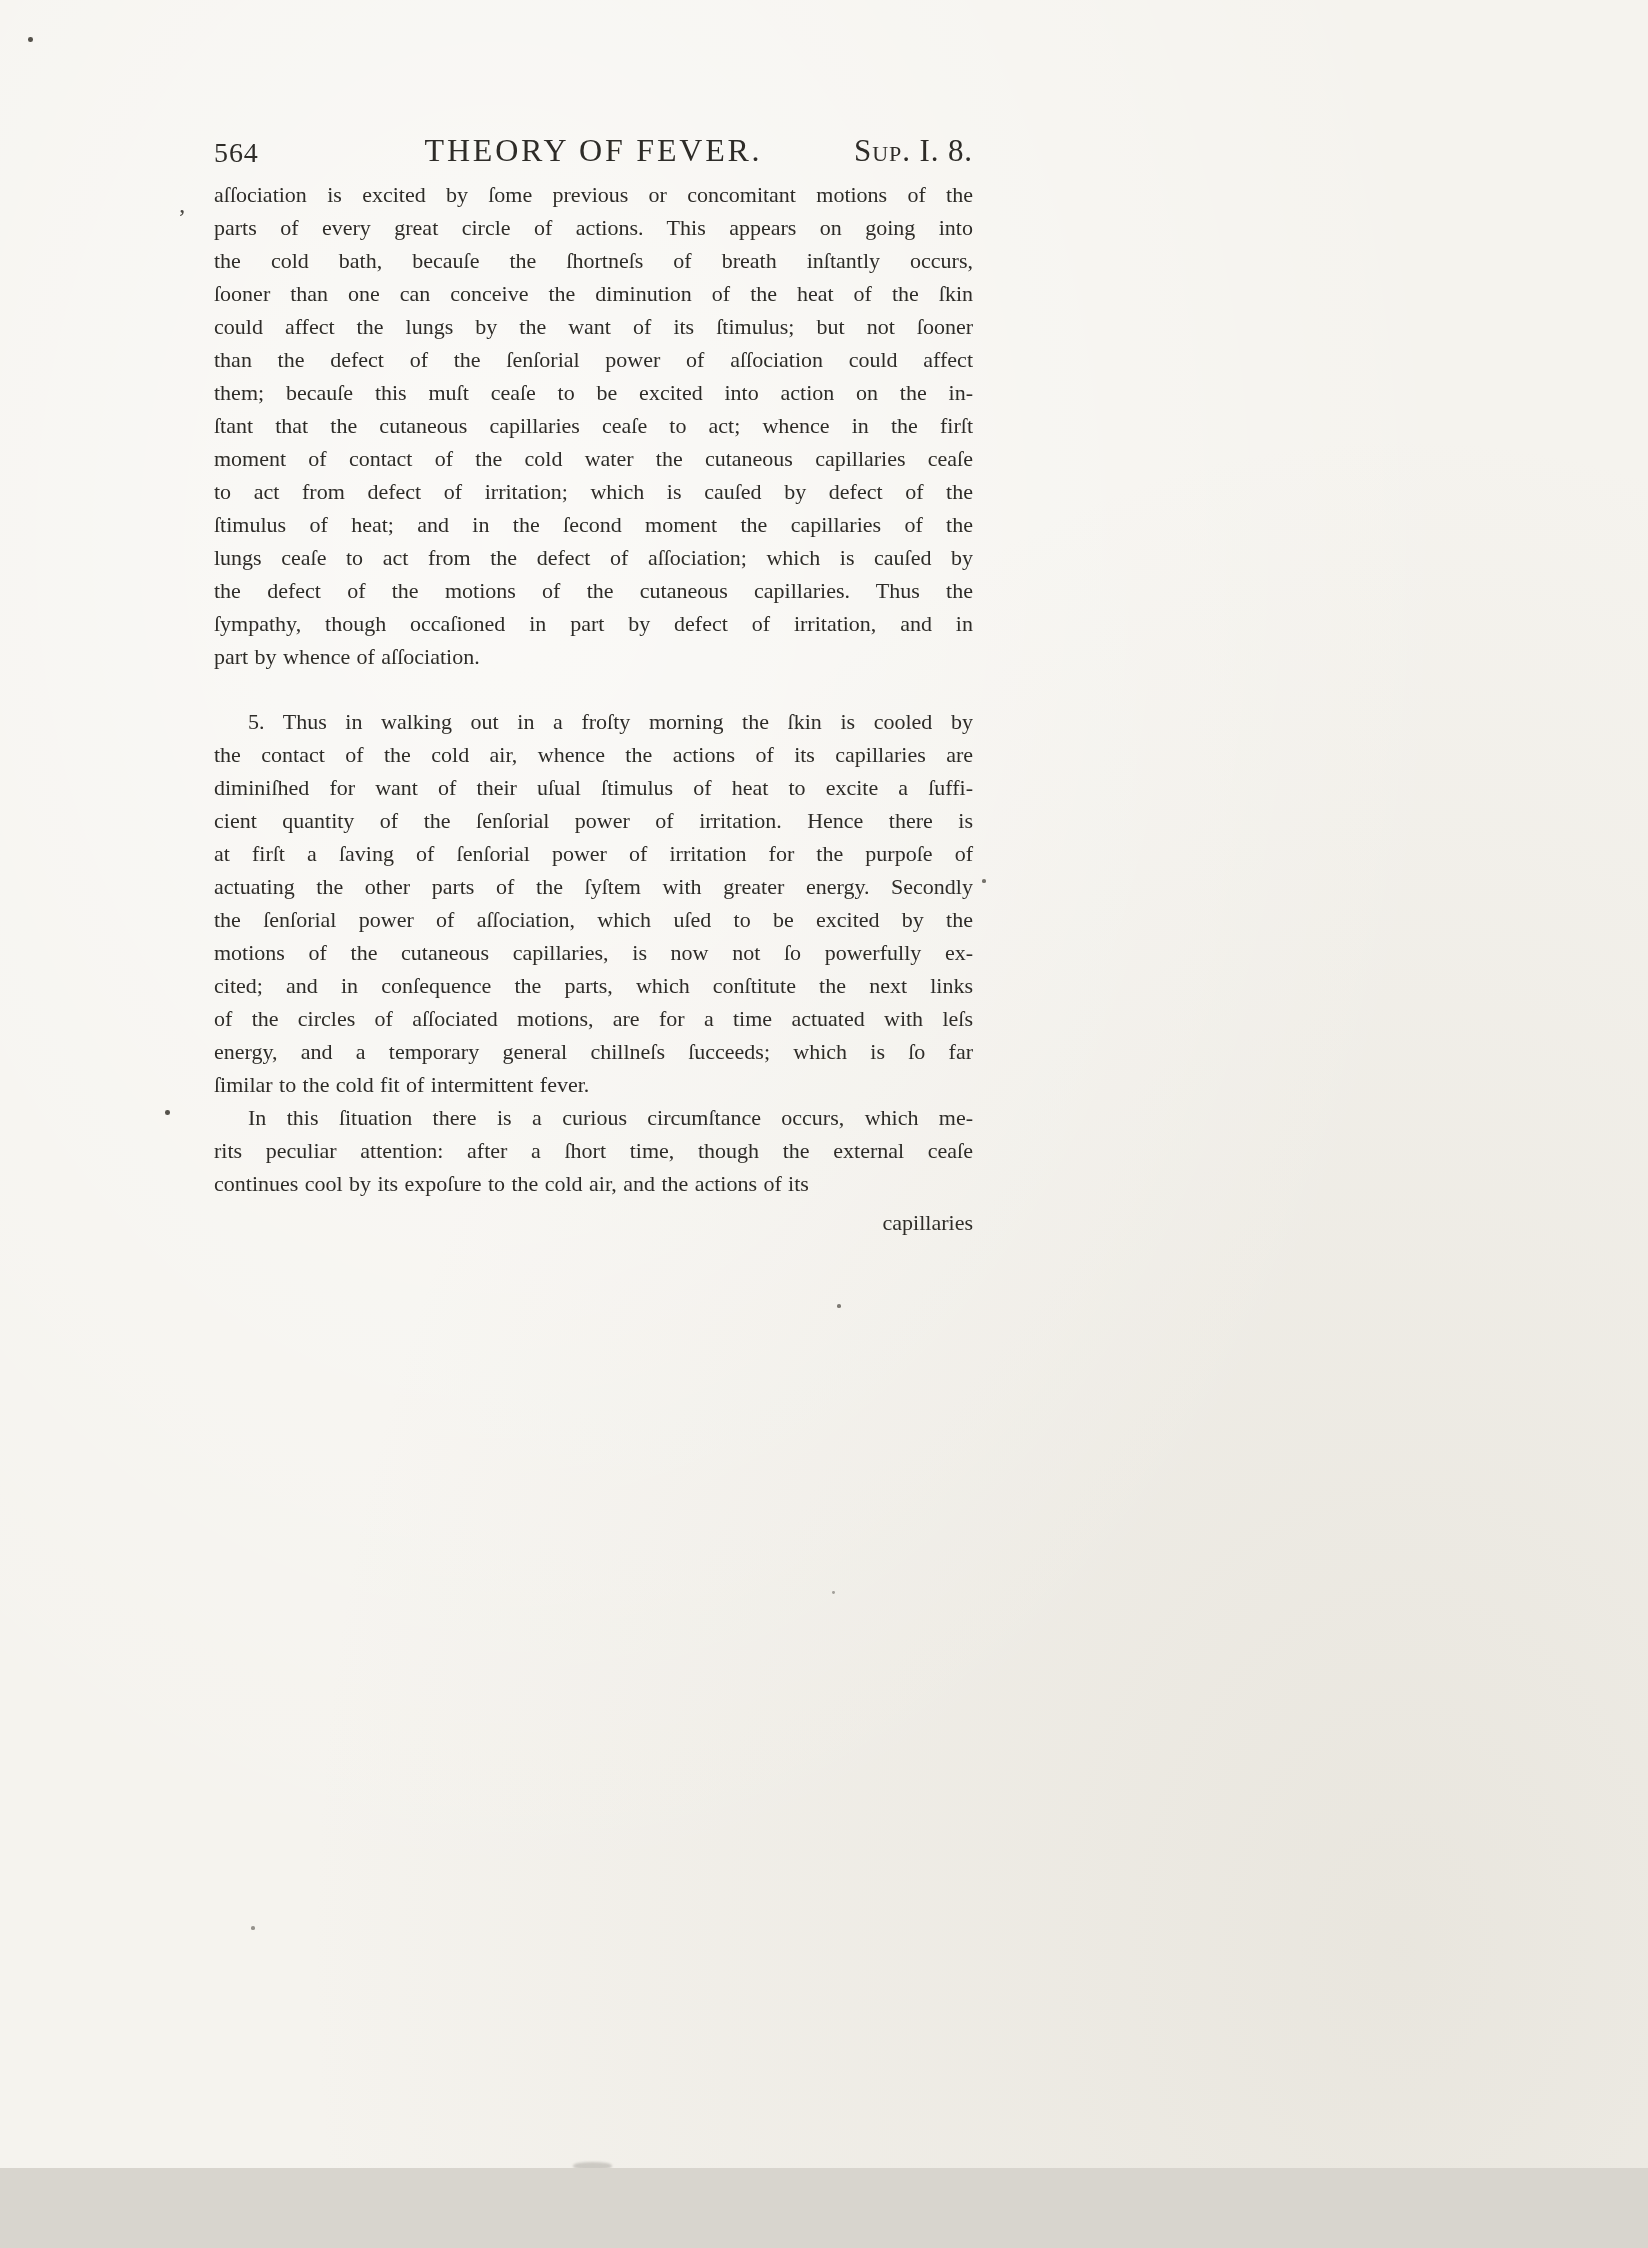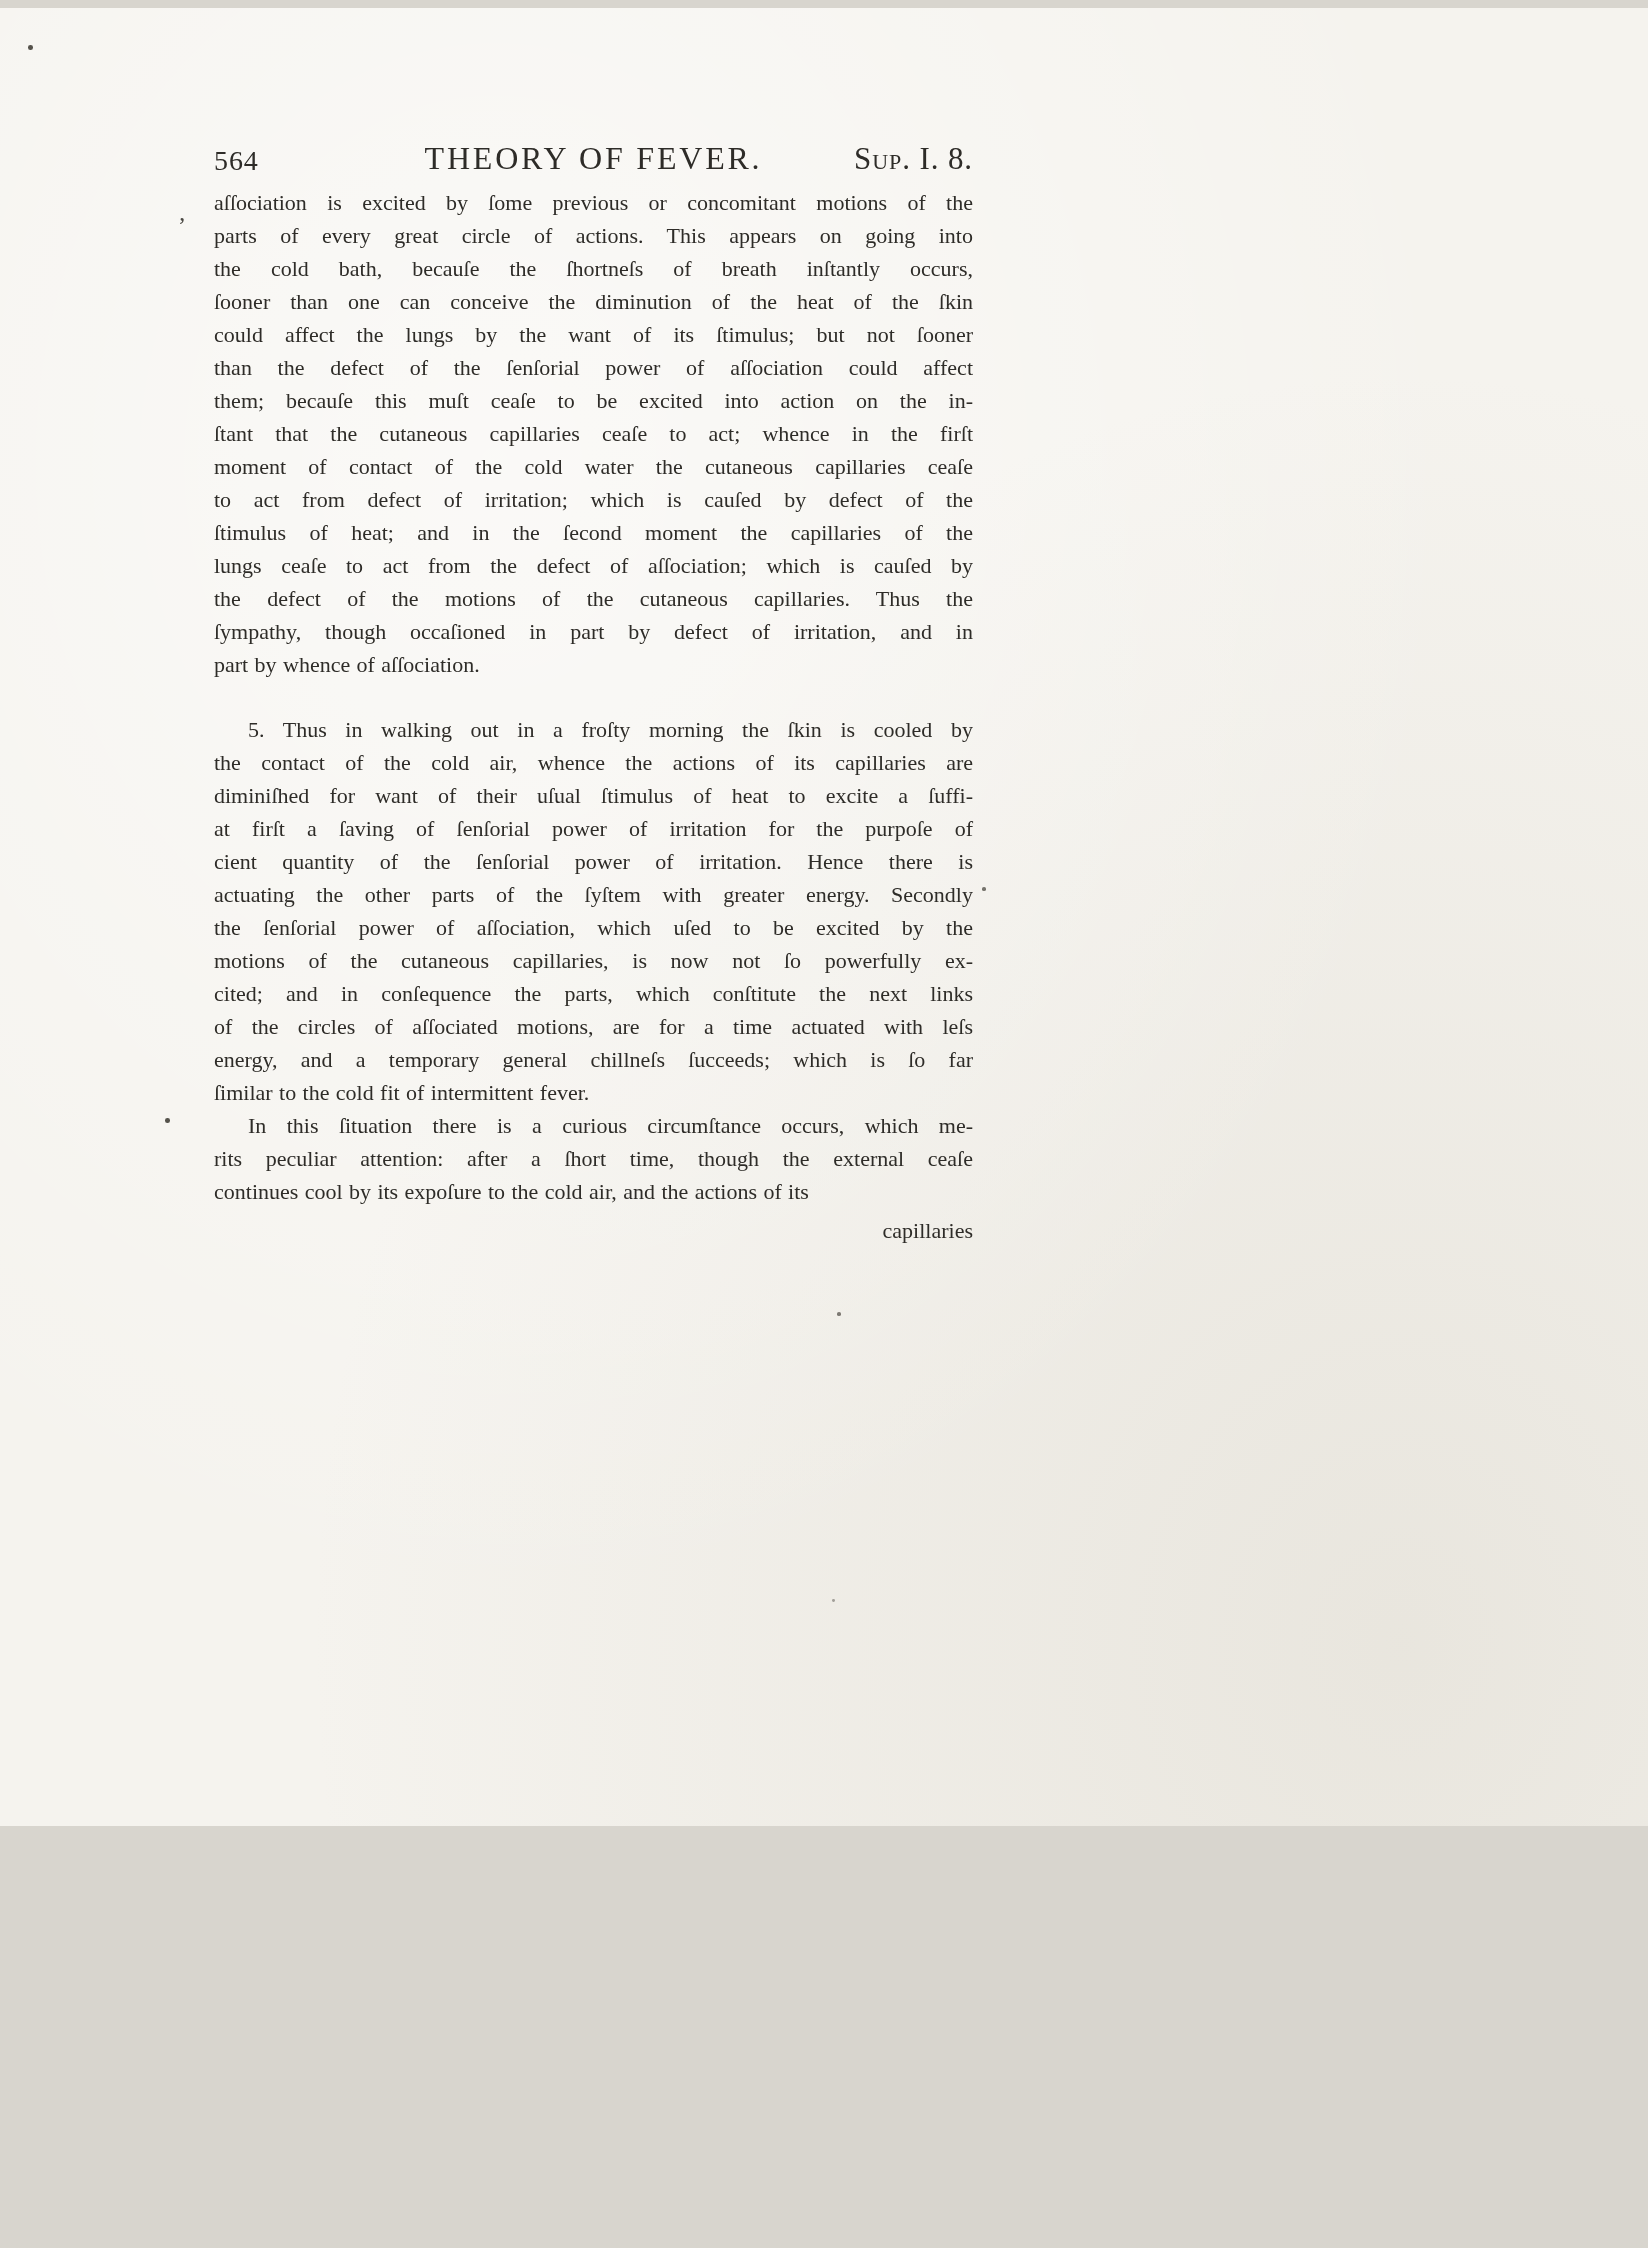--- a/index.html
+++ b/index.html
@@ -3,22 +3,22 @@
 <meta charset="utf-8">
 <style>
   html, body {
     margin: 0;
     padding: 0;
     background: #d8d5ce;
   }
   .page {
     position: relative;
     width: 1649px;
-    height: 1818px;
-    margin: 8px auto;
+    height: 2168px;
+    margin: 0 auto;
     overflow: hidden;
     background:
       radial-gradient(ellipse at 30% 25%, rgba(255,255,255,0.55), rgba(255,255,255,0) 60%),
       radial-gradient(ellipse at 85% 90%, rgba(210,205,192,0.35), rgba(210,205,192,0) 55%),
       #f5f3ee;
     font-family: "Liberation Serif", "DejaVu Serif", serif;
     color: #2e2c28;
   }
   .header {
     position: absolute;
@@ -138,22 +138,22 @@
           <div class="line">ſtimulus of heat; and in the ſecond moment the capillaries of the</div>
           <div class="line">lungs ceaſe to act from the defect of aſſociation; which is cauſed by</div>
           <div class="line">the defect of the motions of the cutaneous capillaries. Thus the</div>
           <div class="line">ſympathy, though occaſioned in part by defect of irritation, and in</div>
           <div class="line last">part by whence of aſſociation.</div>
         </div>
         <div class="para gap">
           <div class="line indent">5. Thus in walking out in a froſty morning the ſkin is cooled by</div>
           <div class="line">the contact of the cold air, whence the actions of its capillaries are</div>
           <div class="line">diminiſhed for want of their uſual ſtimulus of heat to excite a ſuffi-</div>
+          <div class="line">cient quantity of the ſenſorial power of irritation. Hence there is</div>
           <div class="line">at firſt a ſaving of ſenſorial power of irritation for the purpoſe of</div>
-          <div class="line">cient quantity of the ſenſorial power of irritation. Hence there is</div>
           <div class="line">actuating the other parts of the ſyſtem with greater energy. Secondly</div>
           <div class="line">the ſenſorial power of aſſociation, which uſed to be excited by the</div>
           <div class="line">motions of the cutaneous capillaries, is now not ſo powerfully ex-</div>
           <div class="line">cited; and in conſequence the parts, which conſtitute the next links</div>
           <div class="line">of the circles of aſſociated motions, are for a time actuated with leſs</div>
           <div class="line">energy, and a temporary general chillneſs ſucceeds; which is ſo far</div>
           <div class="line last">ſimilar to the cold fit of intermittent fever.</div>
         </div>
         <div class="para">
           <div class="line indent">In this ſituation there is a curious circumſtance occurs, which me-</div>

